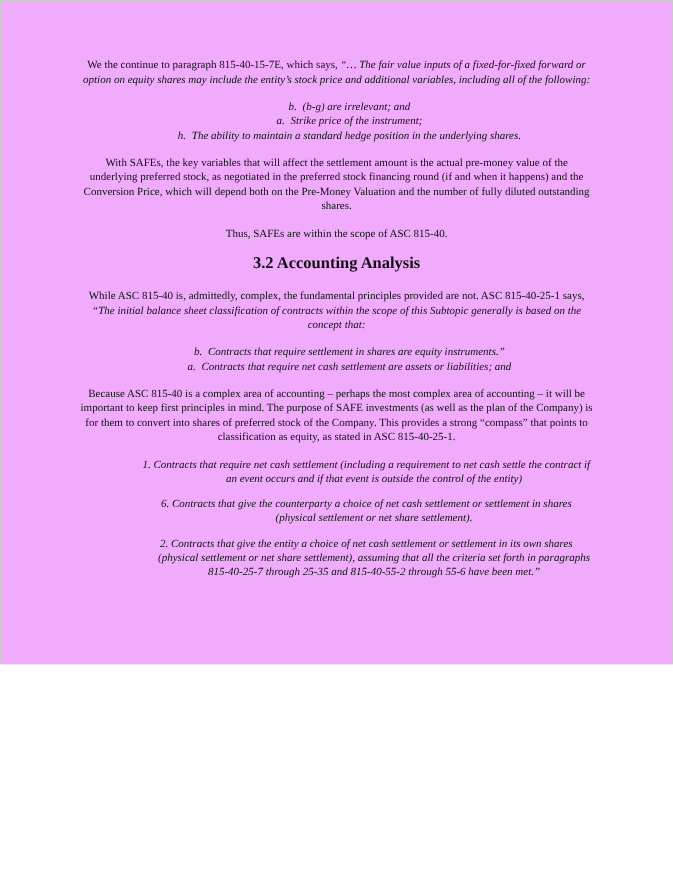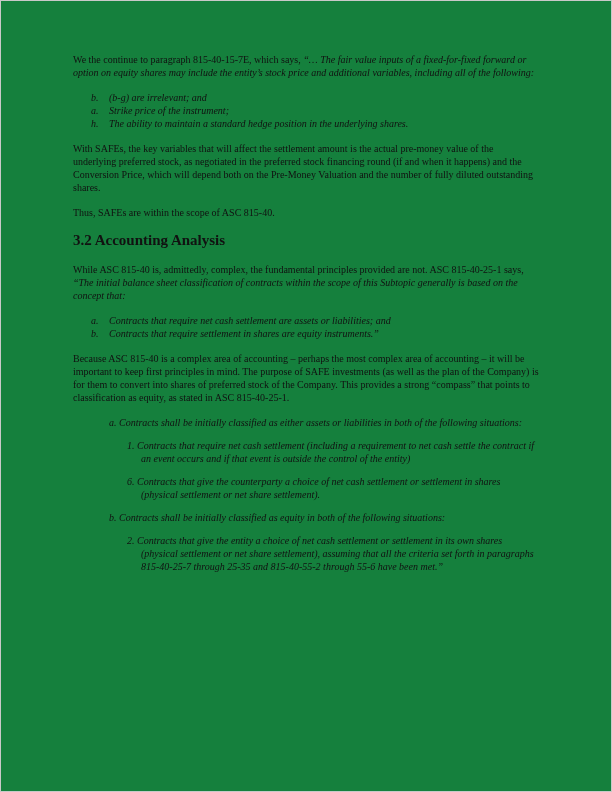--- a/index.html
+++ b/index.html
@@ -3,30 +3,30 @@
 <meta charset="utf-8">
 <style>
   html, body {
     margin: 0;
     padding: 0;
     background: #ffffff;
   }
   .page {
     position: relative;
     width: 612px;
-    height: 792px;
+    height: 604px;
     box-sizing: border-box;
-    background: #15803d;
+    background: #f0abfc;
     border: 1px solid #c9c9c9;
     padding: 52px 72px 0 72px;
     font-family: "Liberation Serif", "DejaVu Serif", serif;
     font-size: 10px;
     line-height: 1.3;
     color: #111111;
-    text-align: left;
+    text-align: center;
     overflow: hidden;
   }
   p { margin: 0 0 12px 0; }
   .it { font-style: italic; }
   .heading {
     font-weight: bold;
     font-size: 15px;
     margin: 6px 0 12px 0;
   }
   .list { margin: 0 0 12px 0; }
@@ -68,28 +68,26 @@
 
   <p>With SAFEs, the key variables that will affect the settlement amount is the actual pre-money value of the underlying preferred stock, as negotiated in the preferred stock financing round (if and when it happens) and the Conversion Price, which will depend both on the Pre-Money Valuation and the number of fully diluted outstanding shares.</p>
 
   <p>Thus, SAFEs are within the scope of ASC 815-40.</p>
 
   <div class="heading">3.2 Accounting Analysis</div>
 
   <p><span>While ASC 815-40 is, admittedly, complex, the fundamental principles provided are not.  ASC 815-40-25-1 says, </span><span class="it">“The initial balance sheet classification of contracts within the scope of this Subtopic generally is based on the concept that:</span></p>
 
   <div class="list">
+    <div class="li"><span class="li-label">b.</span><span>Contracts that require settlement in shares are equity instruments.”</span></div>
     <div class="li"><span class="li-label">a.</span><span>Contracts that require net cash settlement are assets or liabilities; and</span></div>
-    <div class="li"><span class="li-label">b.</span><span>Contracts that require settlement in shares are equity instruments.”</span></div>
   </div>
 
   <p>Because ASC 815-40 is a complex area of accounting – perhaps the most complex area of accounting – it will be important to keep first principles in mind.  The purpose of SAFE investments (as well as the plan of the Company) is for them to convert into shares of preferred stock of the Company.  This provides a strong “compass” that points to classification as equity, as stated in ASC 815-40-25-1.</p>
 
 
   <div>
-    <div class="q q1">a. Contracts shall be initially classified as either assets or liabilities in both of the following situations:</div>
     <div class="q q2">1. Contracts that require net cash settlement (including a requirement to net cash settle the contract if an event occurs and if that event is outside the control of the entity)</div>
     <div class="q q2">6. Contracts that give the counterparty a choice of net cash settlement or settlement in shares (physical settlement or net share settlement).</div>
-    <div class="q q1">b. Contracts shall be initially classified as equity in both of the following situations:</div>
     <div class="q q2">2. Contracts that give the entity a choice of net cash settlement or settlement in its own shares (physical settlement or net share settlement), assuming that all the criteria set forth in paragraphs 815-40-25-7 through 25-35 and 815-40-55-2 through 55-6 have been met.”</div>
   </div>
 
 </div>
 
 </body></html>

